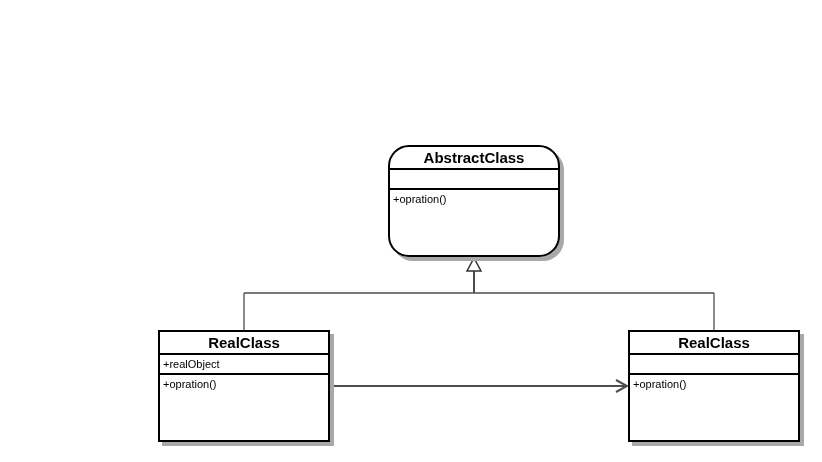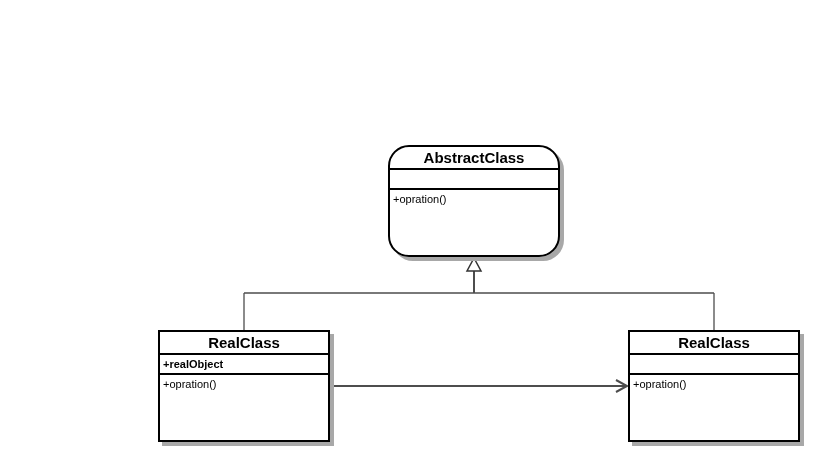--- a/index.html
+++ b/index.html
@@ -32,21 +32,20 @@
     text-align:center;
     font-weight:bold;
     font-size:15px;
     overflow:hidden;
     white-space:nowrap;
   }
   .class-attrs{
     height:18px;
     border-bottom:2px solid var(--border);
     overflow:hidden;
-    font-weight:bold;
   }
   .class-methods{
     overflow:hidden;
   }
   .member{
     font-size:11px;
     line-height:17px;
     padding:1px 8px 0 3px;
     white-space:nowrap;
   }

